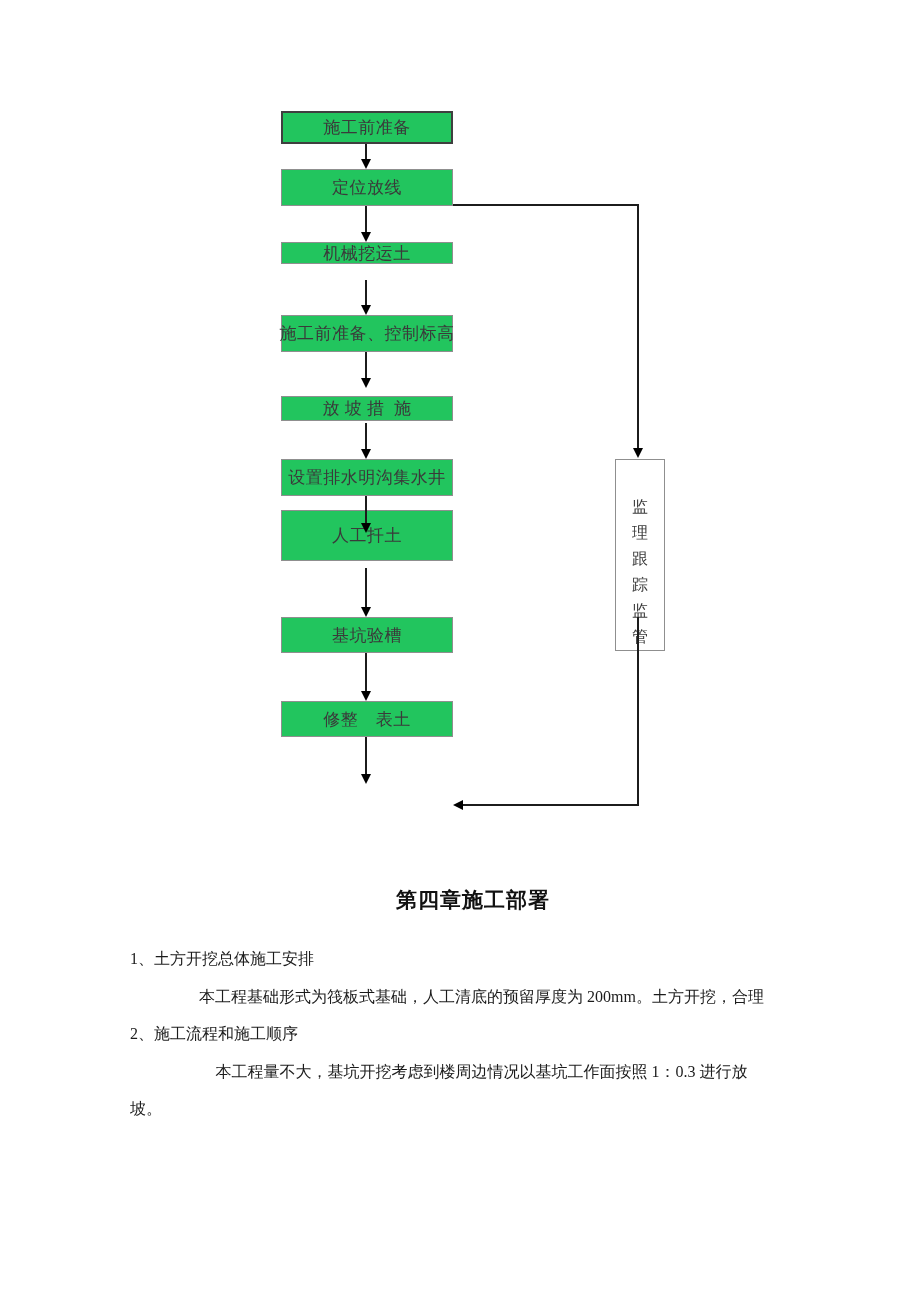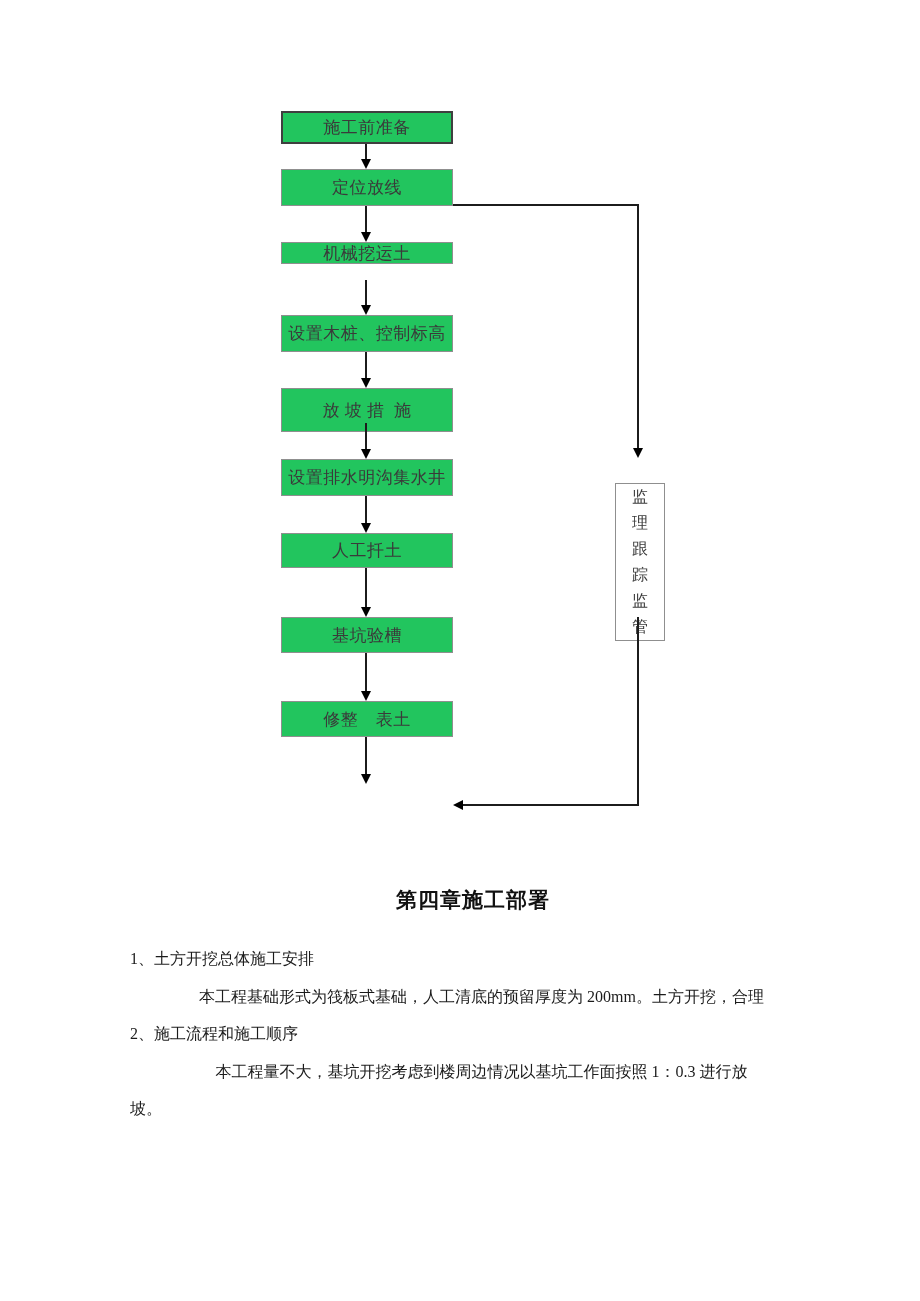--- a/index.html
+++ b/index.html
@@ -18,23 +18,23 @@
     left:281px;width:172px;
     box-sizing:border-box;
     border:1px solid #8f8f8f;
     background:#22c55e;
     display:flex;align-items:center;justify-content:center;
     font-size:17px;letter-spacing:.5px;color:#3a3a3a;
     white-space:pre;
   }
   .fbox.strong{border:2px solid #3f3f3f;}
   .sidebox{
-    position:absolute;left:615px;top:459px;width:50px;height:158px;
+    position:absolute;left:615px;top:459px;width:50px;height:192px;
     box-sizing:border-box;border:1px solid #8f8f8f;background:#fff;
-    display:flex;align-items:flex-start;justify-content:center;margin-top:24px;
+    display:flex;align-items:flex-end;justify-content:center;
   }
   .sidebox .vtext{
     display:block;width:18px;
     font-size:16px;line-height:26px;color:#3a3a3a;
     word-break:break-all;text-align:center;
   }
   .vline,.hline{position:absolute;background:#1c1c1c;}
   .vline{width:2px;}
   .hline{height:2px;}
   .arrow-down{
@@ -66,27 +66,27 @@
 <body>
 
 <div class="page">
 
   <div class="fbox strong" style="top:111px;height:33px">施工前准备</div>
 
   <div class="fbox" style="top:169px;height:37px">定位放线</div>
 
   <div class="fbox" style="top:242px;height:22px">机械挖运土</div>
 
-  <div class="fbox" style="top:315px;height:37px">设置木桩、控制标高</div>
+  <div class="fbox" style="top:315px;height:37px">施工前准备、控制标高</div>
 
-  <div class="fbox" style="top:388px;height:44px">放 坡 措  施</div>
+  <div class="fbox" style="top:396px;height:25px">放 坡 措  施</div>
 
   <div class="fbox" style="top:459px;height:37px">设置排水明沟集水井</div>
 
-  <div class="fbox" style="top:533px;height:35px">人工扦土</div>
+  <div class="fbox" style="top:510px;height:51px">人工扦土</div>
 
   <div class="fbox" style="top:617px;height:36px">基坑验槽</div>
 
   <div class="fbox" style="top:701px;height:36px">修整　表土</div>
 
 
   <div class="sidebox">
     <span class="vtext">监理跟踪监管</span>
   </div>
 

